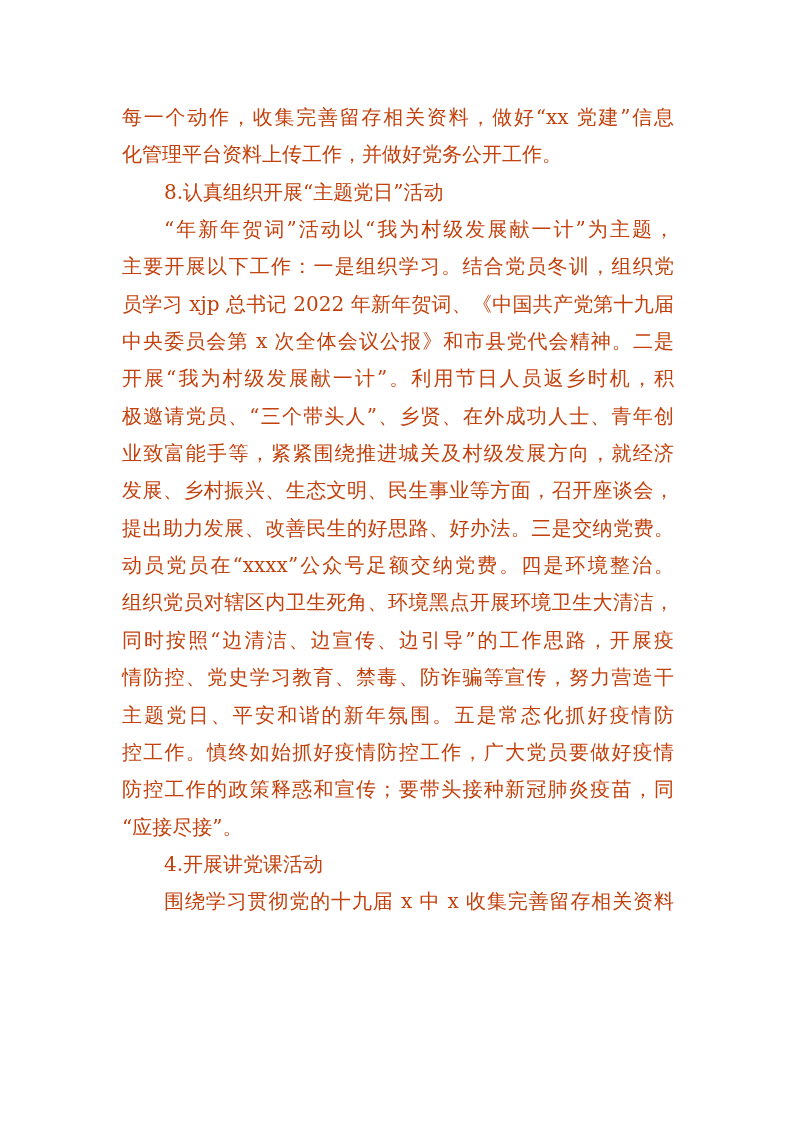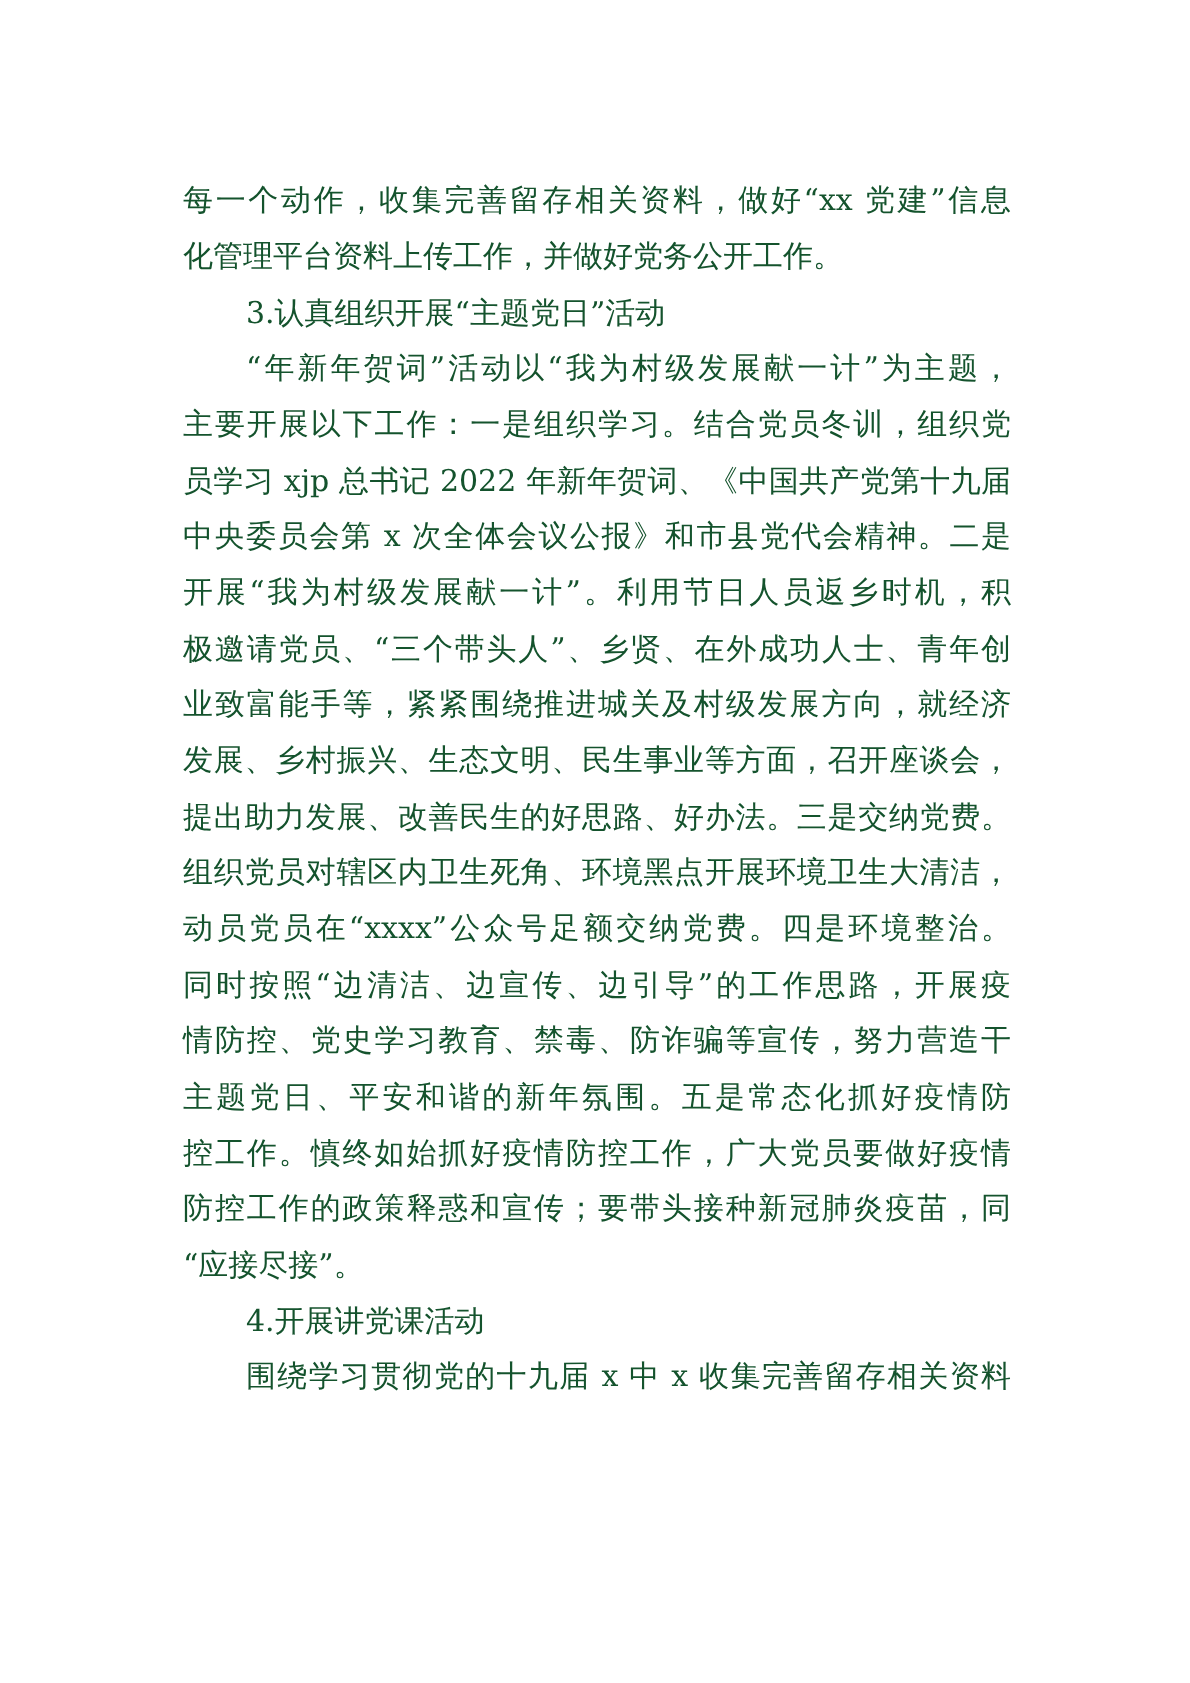--- a/index.html
+++ b/index.html
@@ -4,53 +4,52 @@
 <style>
   html, body { margin: 0; padding: 0; background: #ffffff; }
   body { width: 793px; height: 1122px; position: relative; overflow: hidden; }
   .page {
     position: absolute;
     left: 122px;
     top: 99px;
     width: 552px;
     font-family: "DejaVu Serif", "Liberation Serif", serif;
     font-size: 20px;
-    color: #14532d;
+    color: #c2410c;
     line-height: 37.35px;
-    margin-top: 16px;
   }
   .line {
     display: block;
     height: 37.35px;
     white-space: nowrap;
     text-align: justify;
     text-align-last: justify;
     letter-spacing: 0px;
   }
   .line.last { text-align-last: left; }
   .indent { padding-left: 42px; }
 </style>
 </head>
 <body>
 
 <div class="page">
   <span class="line">每一个动作，收集完善留存相关资料，做好“xx 党建”信息</span>
   <span class="line last">化管理平台资料上传工作，并做好党务公开工作。</span>
-  <span class="line indent last">3.认真组织开展“主题党日”活动</span>
+  <span class="line indent last">8.认真组织开展“主题党日”活动</span>
   <span class="line indent">“年新年贺词”活动以“我为村级发展献一计”为主题，</span>
   <span class="line">主要开展以下工作：一是组织学习。结合党员冬训，组织党</span>
   <span class="line">员学习 xjp 总书记 2022 年新年贺词、《中国共产党第十九届</span>
   <span class="line">中央委员会第 x 次全体会议公报》和市县党代会精神。二是</span>
   <span class="line">开展“我为村级发展献一计”。利用节日人员返乡时机，积</span>
   <span class="line">极邀请党员、“三个带头人”、乡贤、在外成功人士、青年创</span>
   <span class="line">业致富能手等，紧紧围绕推进城关及村级发展方向，就经济</span>
   <span class="line">发展、乡村振兴、生态文明、民生事业等方面，召开座谈会，</span>
   <span class="line">提出助力发展、改善民生的好思路、好办法。三是交纳党费。</span>
+  <span class="line">动员党员在“xxxx”公众号足额交纳党费。四是环境整治。</span>
   <span class="line">组织党员对辖区内卫生死角、环境黑点开展环境卫生大清洁，</span>
-  <span class="line">动员党员在“xxxx”公众号足额交纳党费。四是环境整治。</span>
   <span class="line">同时按照“边清洁、边宣传、边引导”的工作思路，开展疫</span>
   <span class="line">情防控、党史学习教育、禁毒、防诈骗等宣传，努力营造干</span>
   <span class="line">主题党日、平安和谐的新年氛围。五是常态化抓好疫情防</span>
   <span class="line">控工作。慎终如始抓好疫情防控工作，广大党员要做好疫情</span>
   <span class="line">防控工作的政策释惑和宣传；要带头接种新冠肺炎疫苗，同</span>
   <span class="line last">“应接尽接”。</span>
   <span class="line indent last">4.开展讲党课活动</span>
   <span class="line indent">围绕学习贯彻党的十九届 x 中 x 收集完善留存相关资料</span>
 </div>
 

